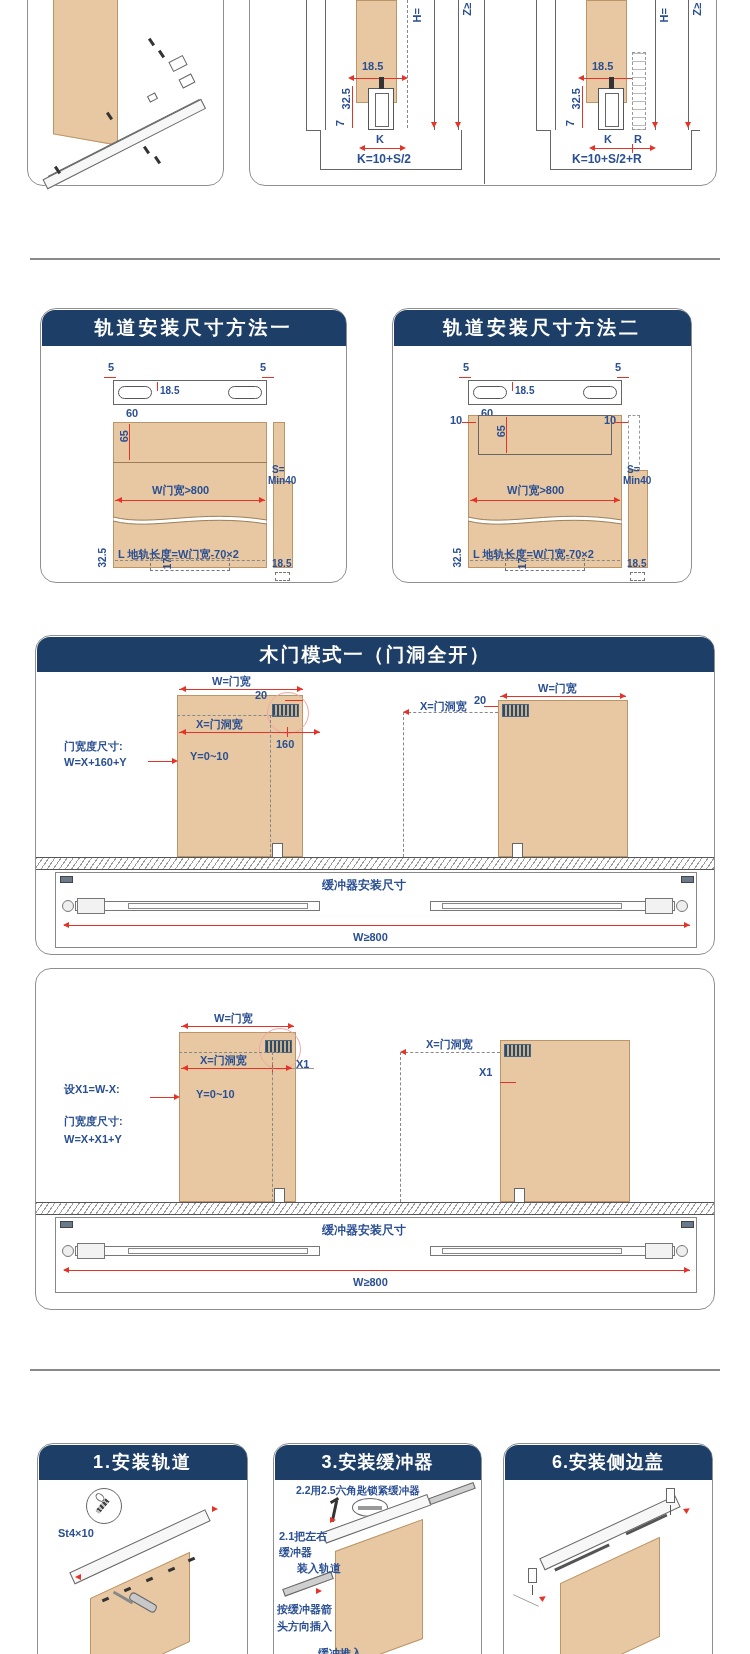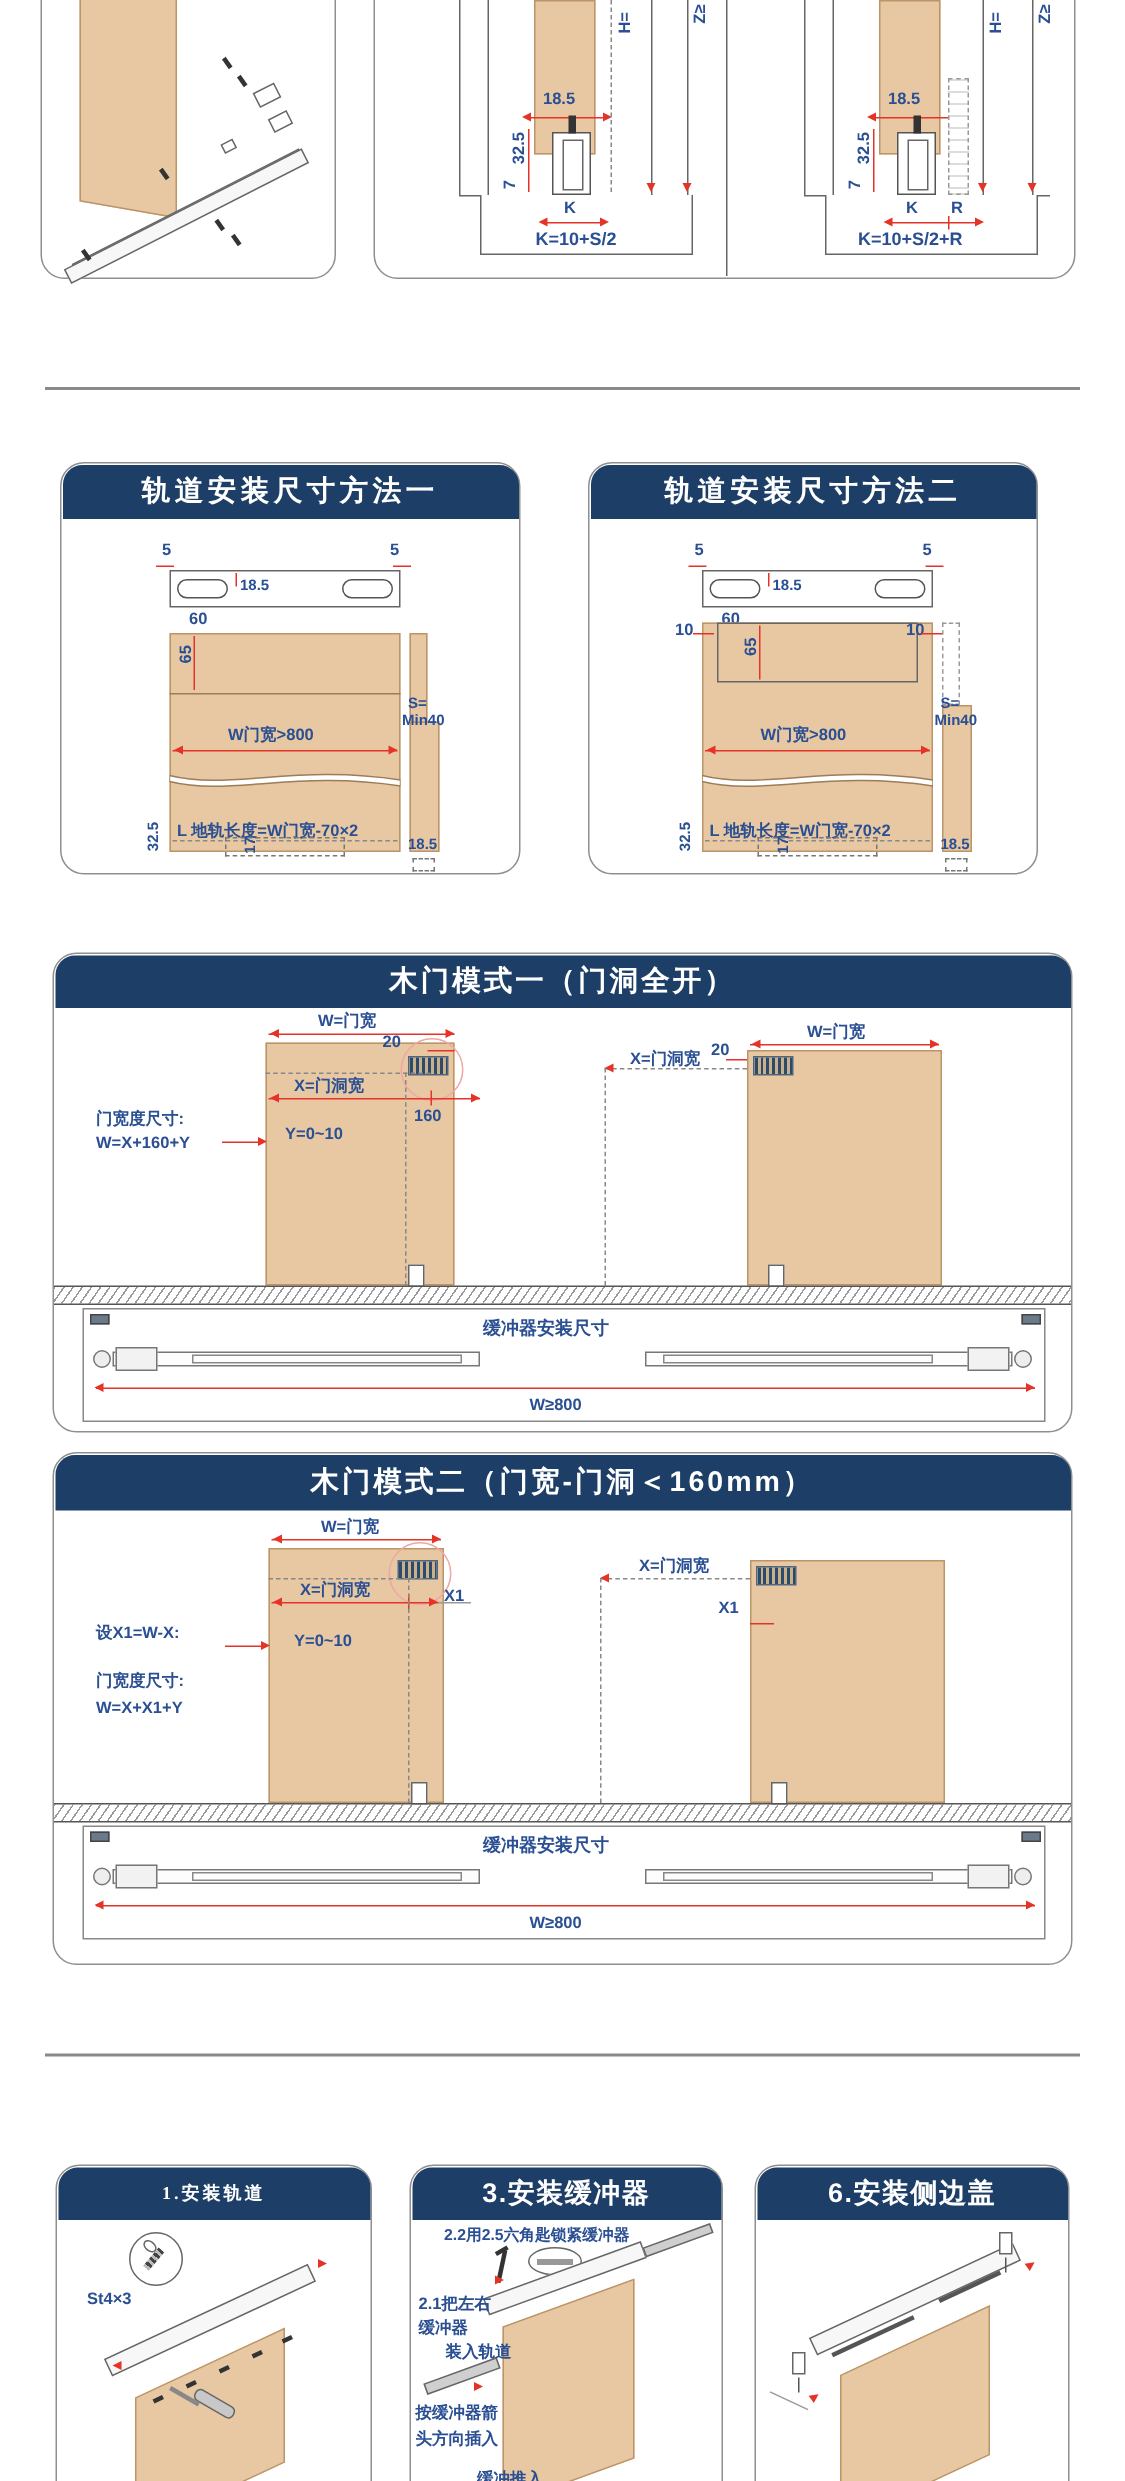--- a/index.html
+++ b/index.html
@@ -270,23 +270,20 @@
       <span class="base"></span>
       <span class="blk"></span>
       <span class="slot"></span>
     </div>
   <div class="rl" style="left:64px;top:925px;width:626px;"></div>
   <div class="aL" style="left:60px;top:922px;"></div>
   <div class="aR" style="left:684px;top:922px;"></div>
   <div class="t" style="left:353px;top:931px;">W≥800</div>
 
   <div class="pnl" style="left:35px;top:968px;width:680px;height:342px;"></div>
-  <div class="hdr" style="left:36.5px;top:969.5px;width:677px;height:37px;font-size:19px;line-height:37px;letter-spacing:2px;">
-    <span>木门模式二（门宽-门洞＜160mm）</span>
-  </div>
 
   <div class="t" style="left:214px;top:1012px;">W=门宽</div>
   <div class="rl" style="left:181px;top:1026px;width:113px;"></div>
   <div class="aL" style="left:179px;top:1023px;"></div>
   <div class="aR" style="left:288px;top:1023px;"></div>
   <div class="wood" style="left:179px;top:1032px;width:117px;height:170px;"></div>
   <div class="buf-hatch" style="left:265px;top:1040px;width:25px;height:11px;"></div>
   <div class="circ" style="left:259px;top:1028px;width:40px;height:40px;"></div>
   <div class="dh" style="left:179px;top:1052px;width:103px;"></div>
   <div class="t" style="left:200px;top:1054px;">X=门洞宽</div>
@@ -333,34 +330,34 @@
       <span class="slot"></span>
     </div>
   <div class="rl" style="left:64px;top:1270px;width:626px;"></div>
   <div class="aL" style="left:60px;top:1267px;"></div>
   <div class="aR" style="left:684px;top:1267px;"></div>
   <div class="t" style="left:353px;top:1276px;">W≥800</div>
 
   <div class="lh" style="left:30px;top:1369px;width:690px;background:#8a8a8a;height:1.5px;"></div>
 
   <div class="pnl" style="left:37px;top:1443px;width:211px;height:260px;"></div>
-  <div class="hdr" style="left:38.5px;top:1444.5px;width:208px;height:35px;font-size:12px;line-height:35px;letter-spacing:2px;font-family:Liberation Serif, serif;">
+  <div class="hdr" style="left:38.5px;top:1444.5px;width:208px;height:35px;font-size:18px;line-height:35px;letter-spacing:2px;">
     <span>1.安装轨道</span>
   </div>
   <div class="wood" style="left:90px;top:1575px;width:100px;height:90px;transform:skewY(-25deg);"></div>
   <div class="slat" style="left:72px;top:1572px;width:150px;height:13px;transform-origin:left center;transform:rotate(-25deg);"></div>
   <div class="screw" style="left:104px;top:1596px;height:7px;transform:rotate(65deg);"></div>
   <div class="screw" style="left:126px;top:1586px;height:7px;transform:rotate(65deg);"></div>
   <div class="screw" style="left:148px;top:1576px;height:7px;transform:rotate(65deg);"></div>
   <div class="screw" style="left:170px;top:1566px;height:7px;transform:rotate(65deg);"></div>
   <div class="screw" style="left:190px;top:1556px;height:7px;transform:rotate(65deg);"></div>
   <div class="part" style="left:86px;top:1488px;width:36px;height:36px;border-radius:50%;border:1.5px solid #666;"></div>
   <div class="screw" style="left:100px;top:1498px;width:5px;height:16px;background:repeating-linear-gradient(180deg,#444 0 2px,#bbb 2px 4px);transform:rotate(40deg);"></div>
   <div class="part" style="left:95px;top:1494px;width:10px;height:7px;border-radius:50%;transform:rotate(40deg);"></div>
-  <div class="t" style="left:58px;top:1527px;">St4×3</div>
+  <div class="t" style="left:58px;top:1527px;">St4×10</div>
   <div class="part" style="left:128px;top:1598px;width:30px;height:9px;background:#c8c8c8;border-radius:4px;transform:rotate(30deg);"></div>
   <div class="lh" style="left:112px;top:1596px;width:22px;height:3px;background:#888;transform:rotate(30deg);"></div>
   <div class="aL" style="left:72px;top:1574px;"></div>
   <div class="aR" style="left:212px;top:1506px;"></div>
 
   <div class="pnl" style="left:273px;top:1443px;width:209px;height:260px;"></div>
   <div class="hdr" style="left:274.5px;top:1444.5px;width:206px;height:35px;font-size:18px;line-height:35px;letter-spacing:1px;">
     <span>3.安装缓冲器</span>
   </div>
   <div class="t" style="left:296px;top:1484px;font-size:10.5px;">2.2用2.5六角匙锁紧缓冲器</div>

